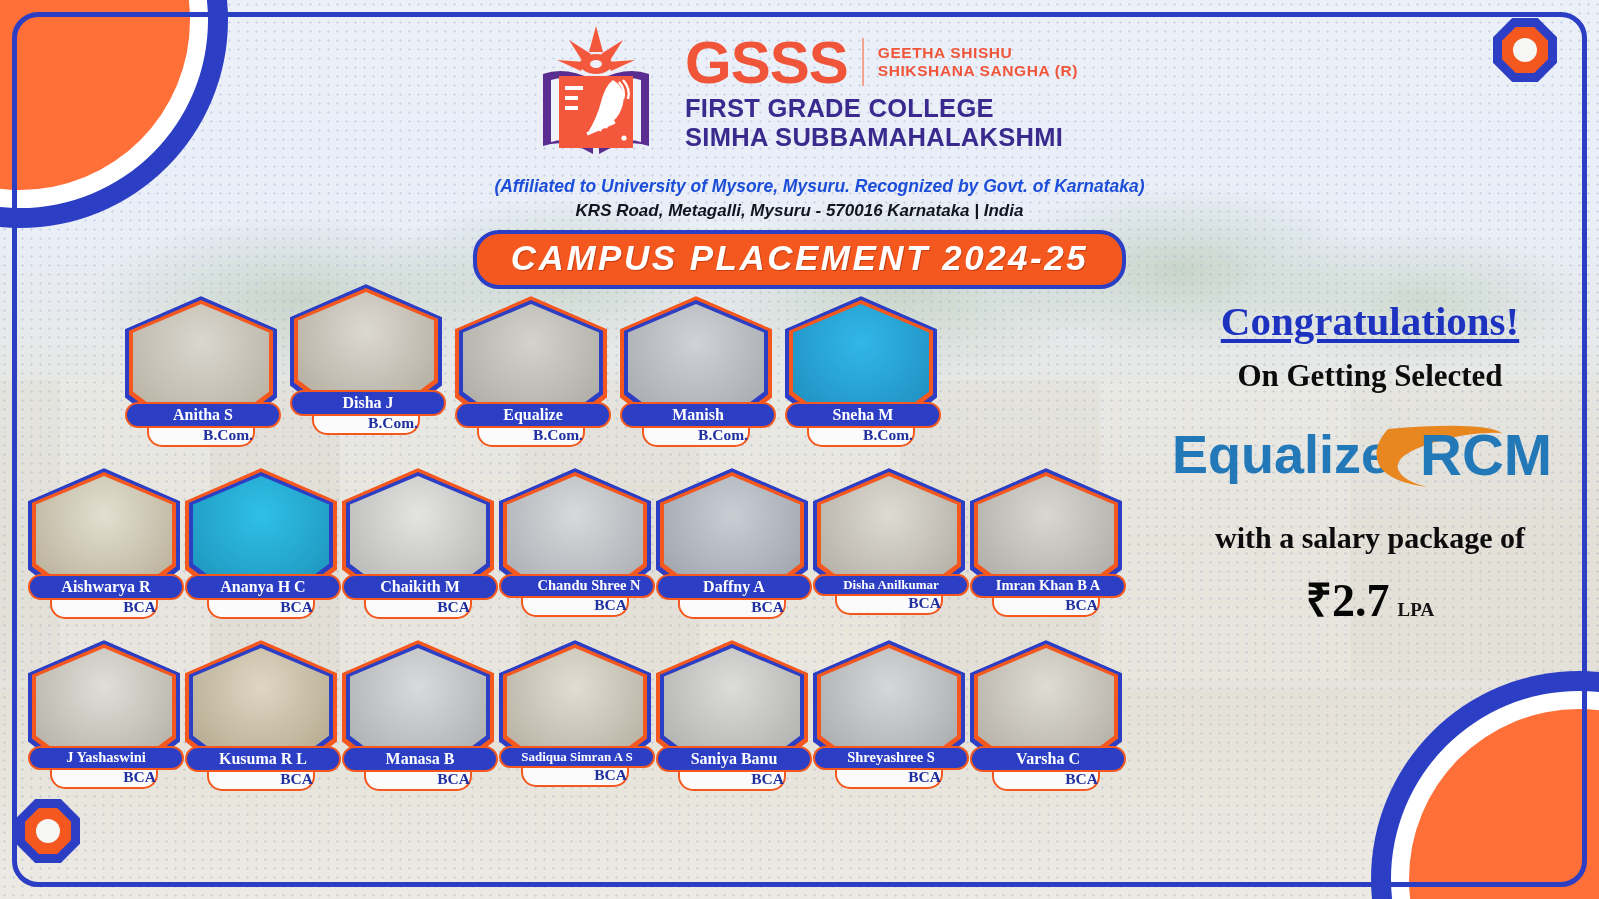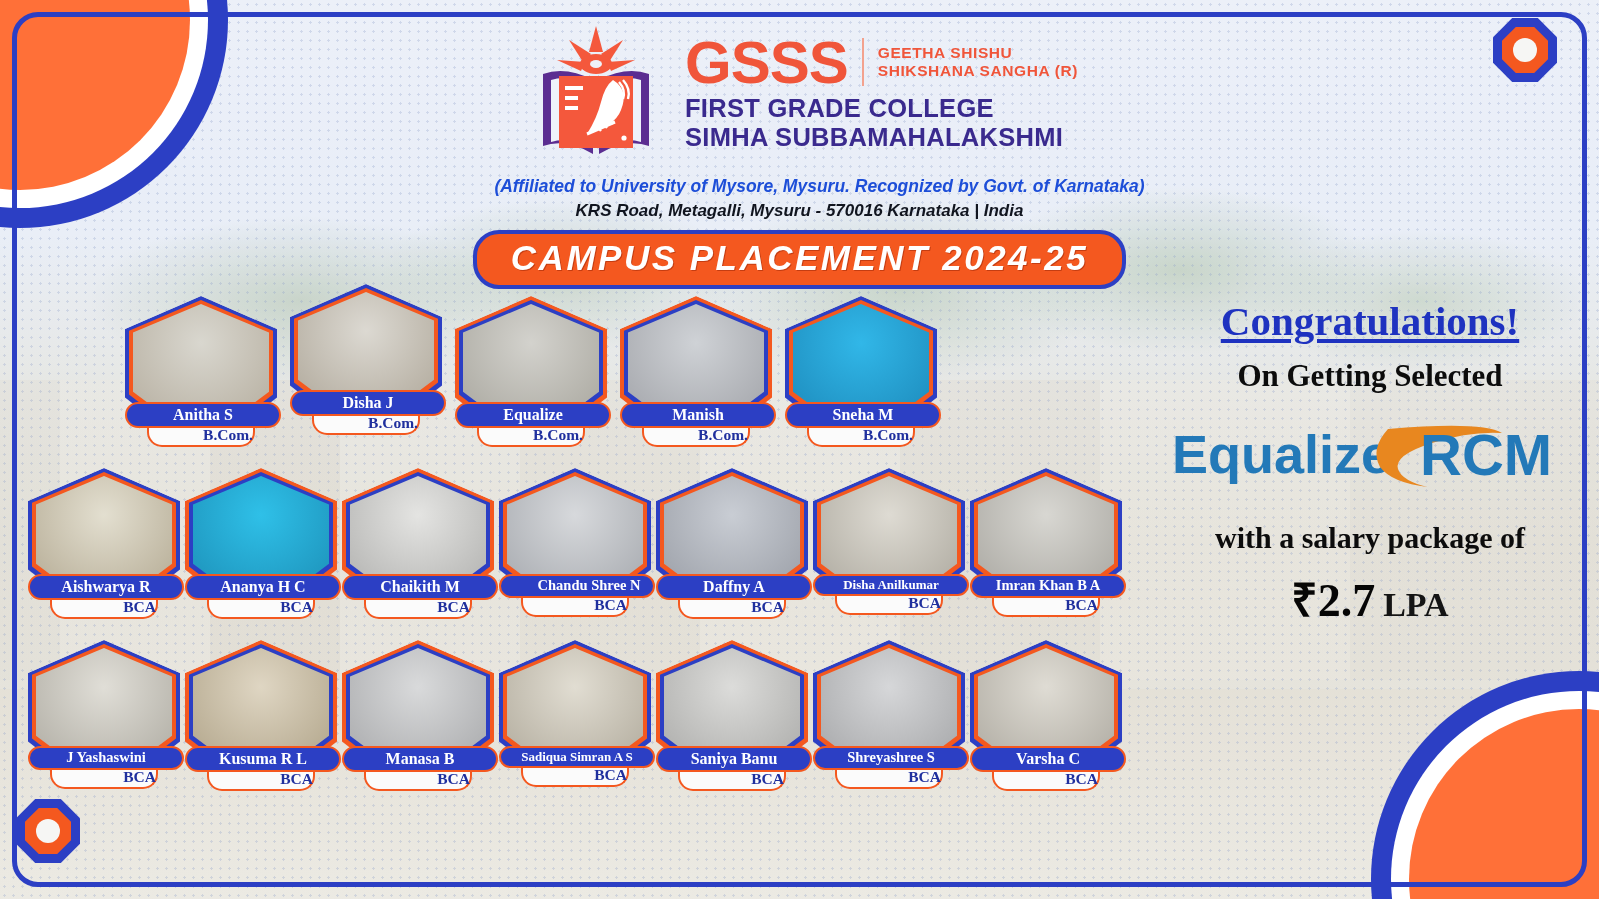--- a/index.html
+++ b/index.html
@@ -158,21 +158,21 @@
     color:#0c0c0c;line-height:1.24;
   }
   .sel1{margin-top:14px;}
   .eq-logo{margin-top:26px;display:flex;align-items:center;justify-content:center;height:70px;}
   .salary-line{
     font-family:"Liberation Serif",serif;font-weight:bold;font-size:30px;
     color:#0c0c0c;margin-top:30px;
   }
   .pkg{margin-top:12px;display:flex;align-items:baseline;justify-content:center;gap:8px;}
   .pkg .amt{font-family:"Liberation Serif",serif;font-weight:bold;font-size:46px;color:#060606;}
-  .pkg .lpa{font-family:"Liberation Serif",serif;font-weight:bold;font-size:34px;color:#141414;text-align:center;}
+  .pkg .lpa{font-family:"Liberation Serif",serif;font-weight:bold;font-size:19px;color:#141414;text-align:center;}
 </style>
 </head>
 <body>
 
 <div id="poster">
 
   <div class="bg-photo"></div>
   <div class="bg-buildings"></div>
   <div class="bg-ground"></div>
   <div class="dots"></div>

